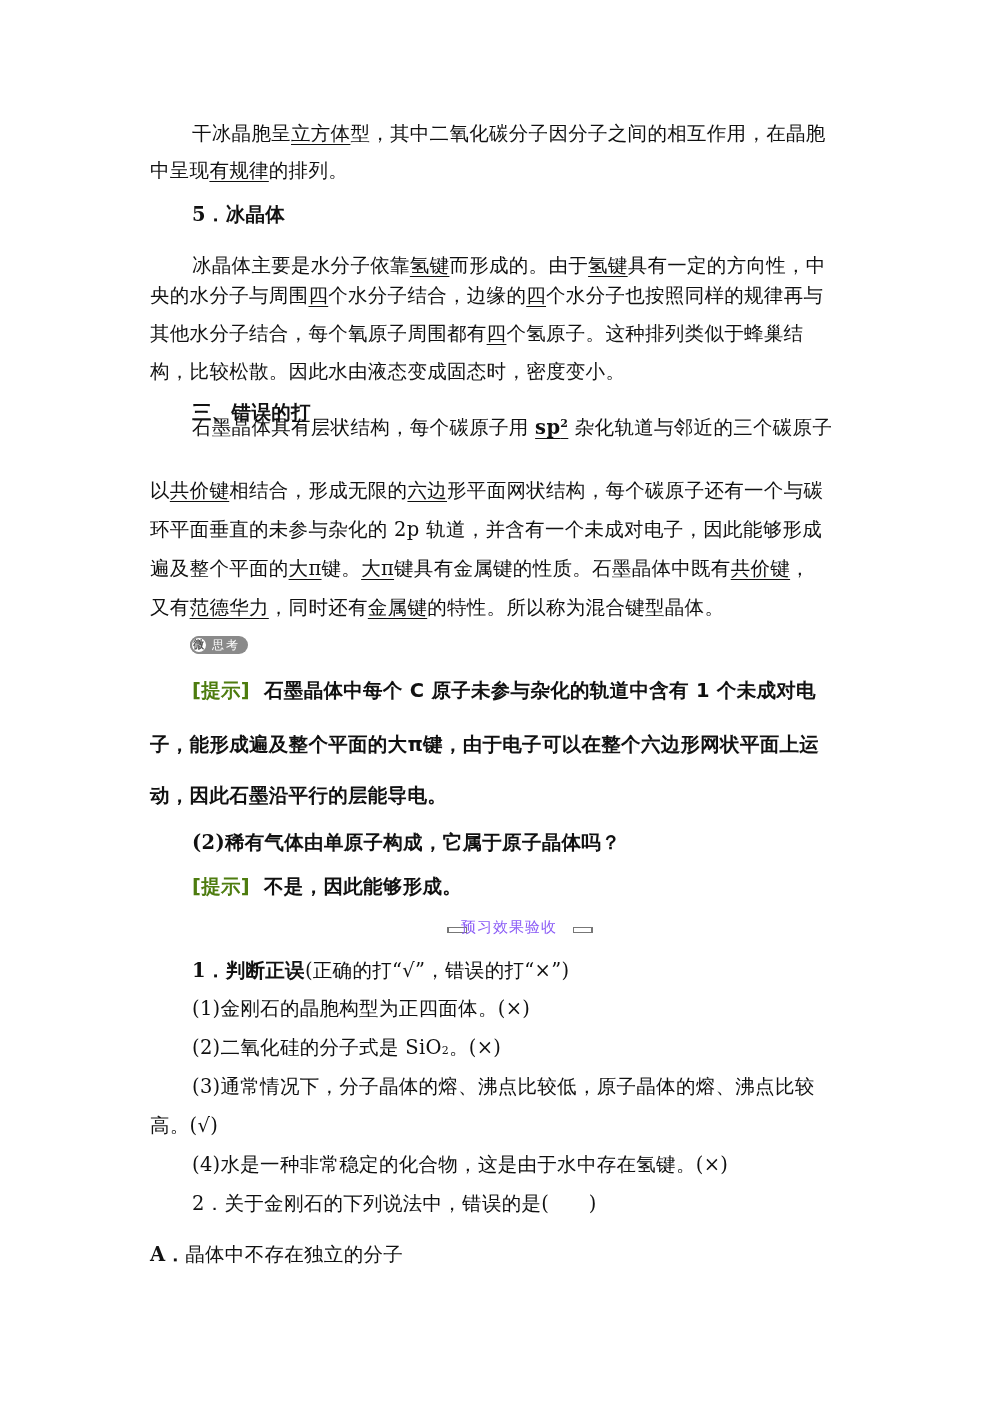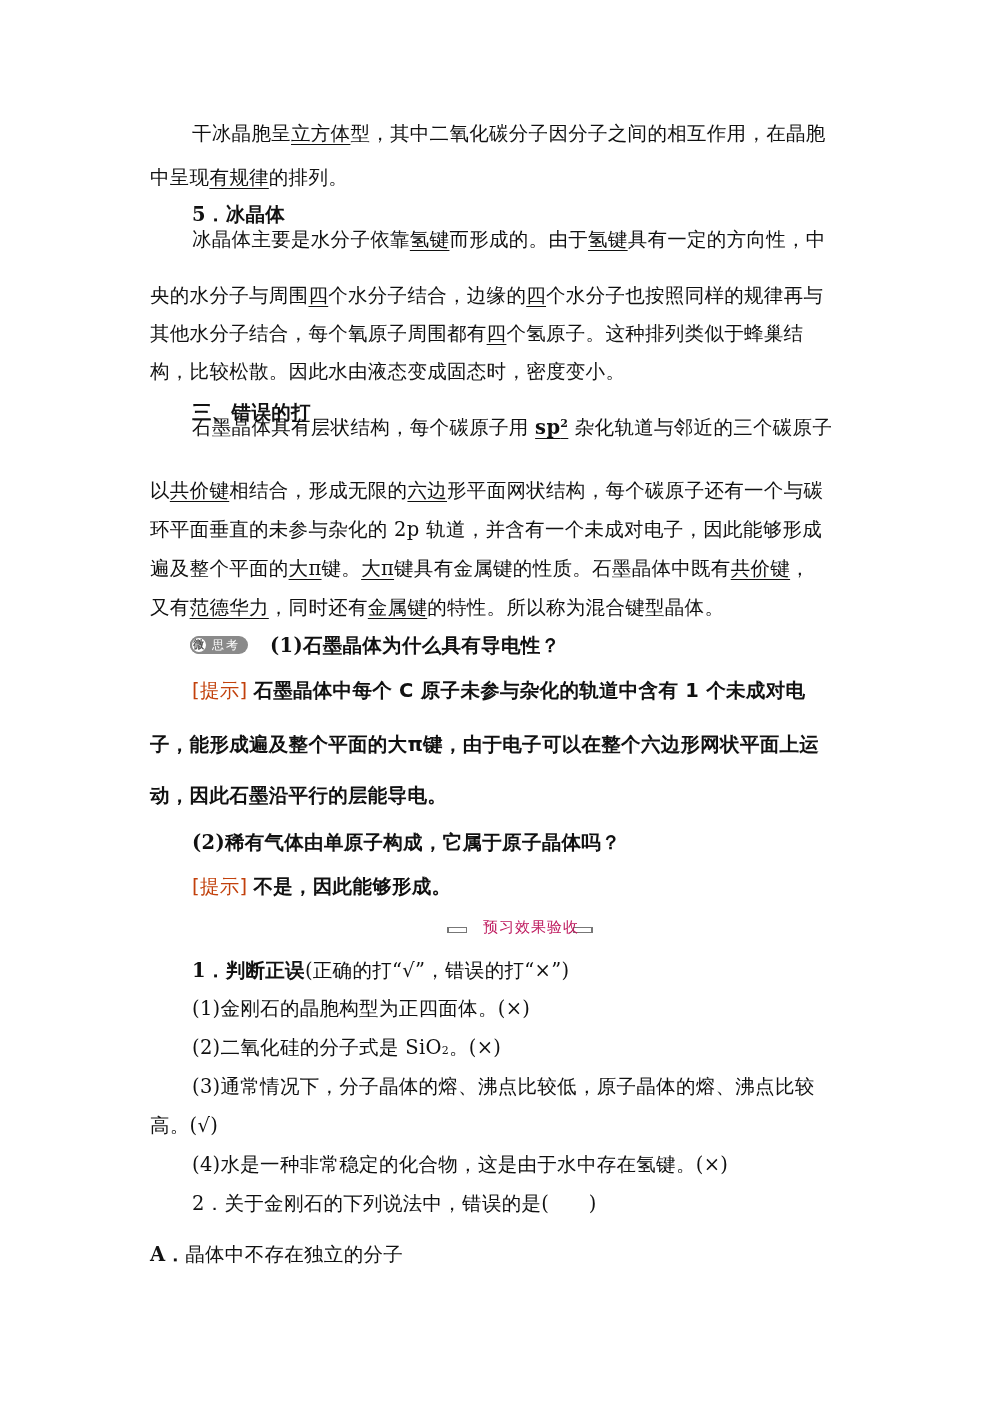--- a/index.html
+++ b/index.html
@@ -12,21 +12,21 @@
       position: absolute; left: 0; white-space: nowrap;
       font-size: 19.5px; line-height: 28px; letter-spacing: 0.3px;
     }
     .indent { left: 192px; }
     .flush { left: 150px; }
     .bold { font-weight: bold; }
     .sans { font-family: "DejaVu Sans", "Liberation Sans", sans-serif; }
     .u { text-decoration: underline; text-underline-offset: 4px; text-decoration-thickness: 1px; }
     sup { font-size: 11px; vertical-align: top; position: relative; top: -4px; }
     sub { font-size: 11px; vertical-align: bottom; position: relative; top: 3px; }
-    .hint { color: #c2410c; font-weight: normal; font-family: "DejaVu Sans", sans-serif; margin-right: 6px; }
+    .hint { color: #4d7c0f; font-weight: bold; font-family: "DejaVu Sans", sans-serif; margin-right: 14px; }
     .badge {
       display: inline-flex; align-items: center; height: 18px;
       background: #8a8a8a; border-radius: 9px; padding: 0 8px 0 0;
       margin-right: 22px; vertical-align: middle; position: relative; top: -2px;
     }
     .badge-circle {
       width: 18px; height: 18px; border-radius: 50%; background: #ffffff;
       border: 2px solid #8a8a8a; box-sizing: border-box;
       font-size: 11px; line-height: 14px; text-align: center; color: #555;
       font-family: "DejaVu Sans", sans-serif; font-weight: bold; margin-right: 4px;
@@ -35,39 +35,39 @@
     .banner {
       position: absolute; left: 447px; top: 918px; width: 146px; height: 20px;
     }
     .banner .rail {
       position: absolute; top: 9px; height: 6px; border: 1px solid #777; border-left: 2px solid #777; box-sizing: border-box; background: #fff;
     }
     .banner .rail.left { left: 0; width: 20px; }
     .banner .rail.right { right: 0; width: 20px; border-left: 1px solid #777; border-right: 2px solid #777; }
     .banner .mid {
       position: absolute; left: 14px; right: 14px; top: 0; height: 20px;
-      text-align: right; font-size: 15px; line-height: 18px; color: #be185d;
+      text-align: left; font-size: 15px; line-height: 18px; color: #8b5cf6;
       font-family: "DejaVu Sans", sans-serif; letter-spacing: 1px;
     }
     .banner .mid::after {
       content: ""; position: absolute; left: 4px; right: 4px; bottom: 0; height: 5px; background: #9a9a9a; z-index: -1;
     }
   </style>
 </head>
 <body>
 
 <div class="line indent" style="top:120px">
   <span>干冰晶胞呈</span><span class="u">立方体</span><span>型，其中二氧化碳分子因分子之间的相互作用，在晶胞</span>
 </div>
-<div class="line flush" style="top:164px">
+<div class="line flush" style="top:157px">
   <span>中呈现</span><span class="u">有规律</span><span>的排列。</span>
 </div>
 
 <div class="line indent bold" style="top:201px">5．冰晶体</div>
-<div class="line indent" style="top:226px">
+<div class="line indent" style="top:252px">
   <span>冰晶体主要是水分子依靠</span><span class="u">氢键</span><span>而形成的。由于</span><span class="u">氢键</span><span>具有一定的方向性，中</span>
 </div>
 <div class="line flush" style="top:282px">
   <span>央的水分子与周围</span><span class="u">四</span><span>个水分子结合，边缘的</span><span class="u">四</span><span>个水分子也按照同样的规律再与</span>
 </div>
 <div class="line flush" style="top:320px">
   <span>其他水分子结合，每个氧原子周围都有</span><span class="u">四</span><span>个氢原子。这种排列类似于蜂巢结</span>
 </div>
 <div class="line flush" style="top:358px">构，比较松散。因此水由液态变成固态时，密度变小。</div>
 
@@ -83,21 +83,21 @@
   <span>遍及整个平面的</span><span class="u">大π</span><span>键。</span><span class="u">大π</span><span>键具有金属键的性质。石墨晶体中既有</span><span class="u">共价键</span><span>，</span>
 </div>
 <div class="line flush" style="top:594px">
   <span>又有</span><span class="u">范德华力</span><span>，同时还有</span><span class="u">金属键</span><span>的特性。所以称为混合键型晶体。</span>
 </div>
 
 <div class="line" style="left:190px; top:632px">
   <span class="badge">
     <span class="badge-circle">微</span>
     <span class="badge-text">思考</span>
-  </span><span class="bold">(1)石墨晶体为什么具有导电性？</span>
+  </span>
 </div>
 <div class="line indent bold sans" style="top:677px">
   <span class="hint">[提示]</span><span>石墨晶体中每个 C 原子未参与杂化的轨道中含有 1 个未成对电</span>
 </div>
 <div class="line flush bold sans" style="top:731px">子，能形成遍及整个平面的大π键，由于电子可以在整个六边形网状平面上运</div>
 <div class="line flush bold sans" style="top:782px">动，因此石墨沿平行的层能导电。</div>
 <div class="line indent bold" style="top:829px">(2)稀有气体由单原子构成，它属于原子晶体吗？</div>
 <div class="line indent bold sans" style="top:873px">
   <span class="hint">[提示]</span><span>不是，因此能够形成。</span>
 </div>

